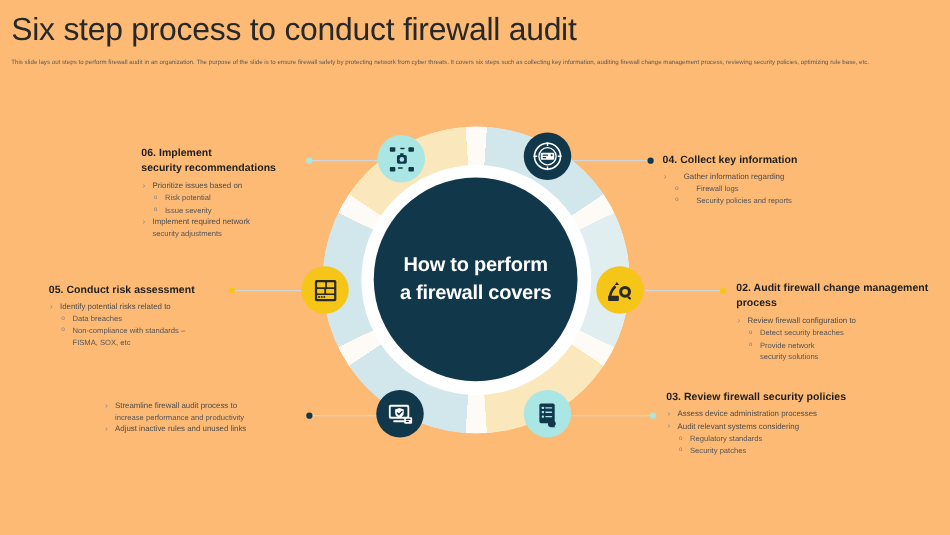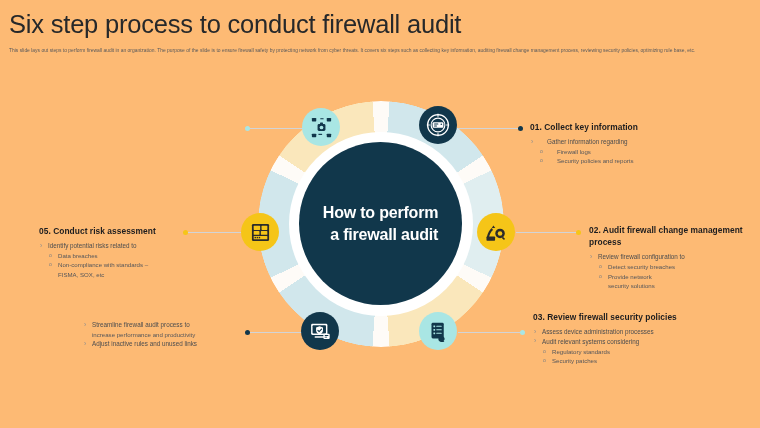--- a/index.html
+++ b/index.html
@@ -102,21 +102,21 @@
     top: 50%;
     width: 163px;
     height: 163px;
     margin-left: -81.5px;
     margin-top: -81.5px;
     border-radius: 50%;
     background: #11374b;
     display: flex;
     align-items: center;
     justify-content: center;
-    text-align: right;
+    text-align: center;
   }
   .hub-text {
     color: #ffffff;
     font-size: 16px;
     font-weight: 700;
     line-height: 1.33;
     letter-spacing: -0.2px;
     padding: 0 14px;
   }
 
@@ -235,21 +235,21 @@
   </div>
 
   <div class="wheel">
     <div class="wheel-ring">
       <div class="ring-seg"></div>
     </div>
     <div class="ring-inner-halo"></div>
     <div class="hub">
       <div class="hub-text">
         <span>How to perform</span><br>
-        <span>a firewall audit</span>
+        <span>a firewall covers</span>
       </div>
     </div>
   </div>
 
   <div class="badge cyan badge-06">
     <span>
       <svg width="21" height="21" viewBox="0 0 24 24" fill="#11374b">
         <rect x="1" y="1" width="5" height="4" rx="0.8"></rect>
         <rect x="10.5" y="1.4" width="4" height="1.3" rx="0.6"></rect>
         <rect x="18" y="1" width="5" height="4" rx="0.8"></rect>
@@ -347,41 +347,54 @@
 
   <div class="conn" style="left:458px; top:332px; width:62px;"></div>
   <div class="conn-dot dot-cyan" style="left:520px; top:330px;"></div>
 
   <div class="conn" style="left:249px; top:332px; width:54px;"></div>
   <div class="conn-dot dot-dark" style="left:245px; top:330px;"></div>
 
   <div class="conn" style="left:186px; top:232px; width:56px;"></div>
   <div class="conn-dot dot-yellow" style="left:183px; top:230px;"></div>
 
+  <div class="step step-06">
+    <div class="step-title">
+      <span>06. Implement</span><br>
+      <span>security recommendations</span>
+    </div>
+    <ul class="bullets">
+      <li class="b1">Prioritize issues based on</li>
+      <li class="b2">Risk potential</li>
+      <li class="b2">Issue severity</li>
+      <li class="b1">Implement  required  network</li>
+      <li class="b-cont" style="padding-left:9px;">security adjustments</li>
+    </ul>
+  </div>
 
   <div class="step step-05">
     <div class="step-title">05. Conduct risk assessment</div>
     <ul class="bullets">
       <li class="b1">Identify potential risks related to</li>
       <li class="b2">Data breaches</li>
       <li class="b2">Non-compliance with standards –</li>
       <li class="b-cont">FISMA, SOX, etc</li>
     </ul>
   </div>
 
   <div class="step step-04">
     <ul class="bullets">
       <li class="b1">Streamline firewall audit process to</li>
       <li class="b-cont" style="padding-left:9px;">increase performance  and productivity</li>
       <li class="b1">Adjust inactive rules and unused links</li>
     </ul>
   </div>
 
   <div class="step step-01 right">
-    <div class="step-title">01. Collect key information</div>
+    <div class="step-title">04. Collect key information</div>
     <ul class="bullets">
       <li class="b1" style="padding-left:17px;">Gather information regarding</li>
       <li class="b2" style="padding-left:27px;">Firewall logs</li>
       <li class="b2" style="padding-left:27px;">Security policies and reports</li>
     </ul>
   </div>
 
   <div class="step step-02 right">
     <div class="step-title">
       <span>02. Audit firewall change management process</span>

